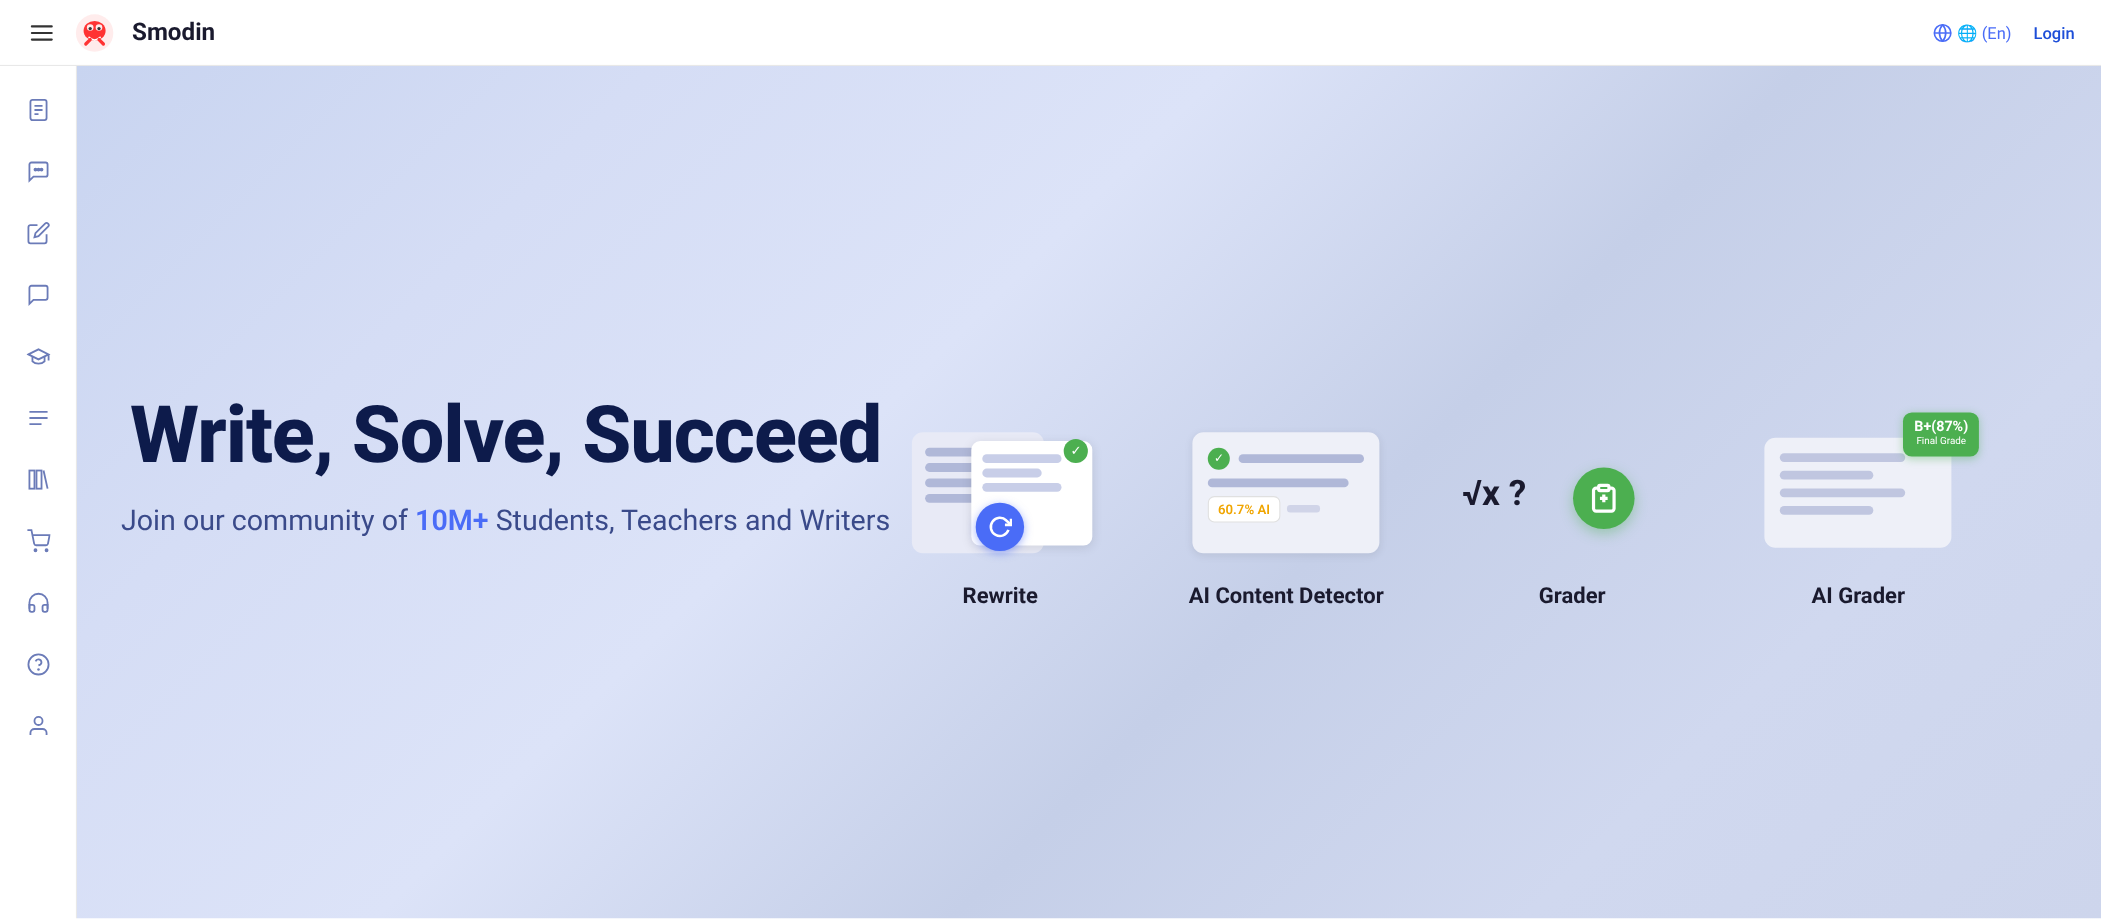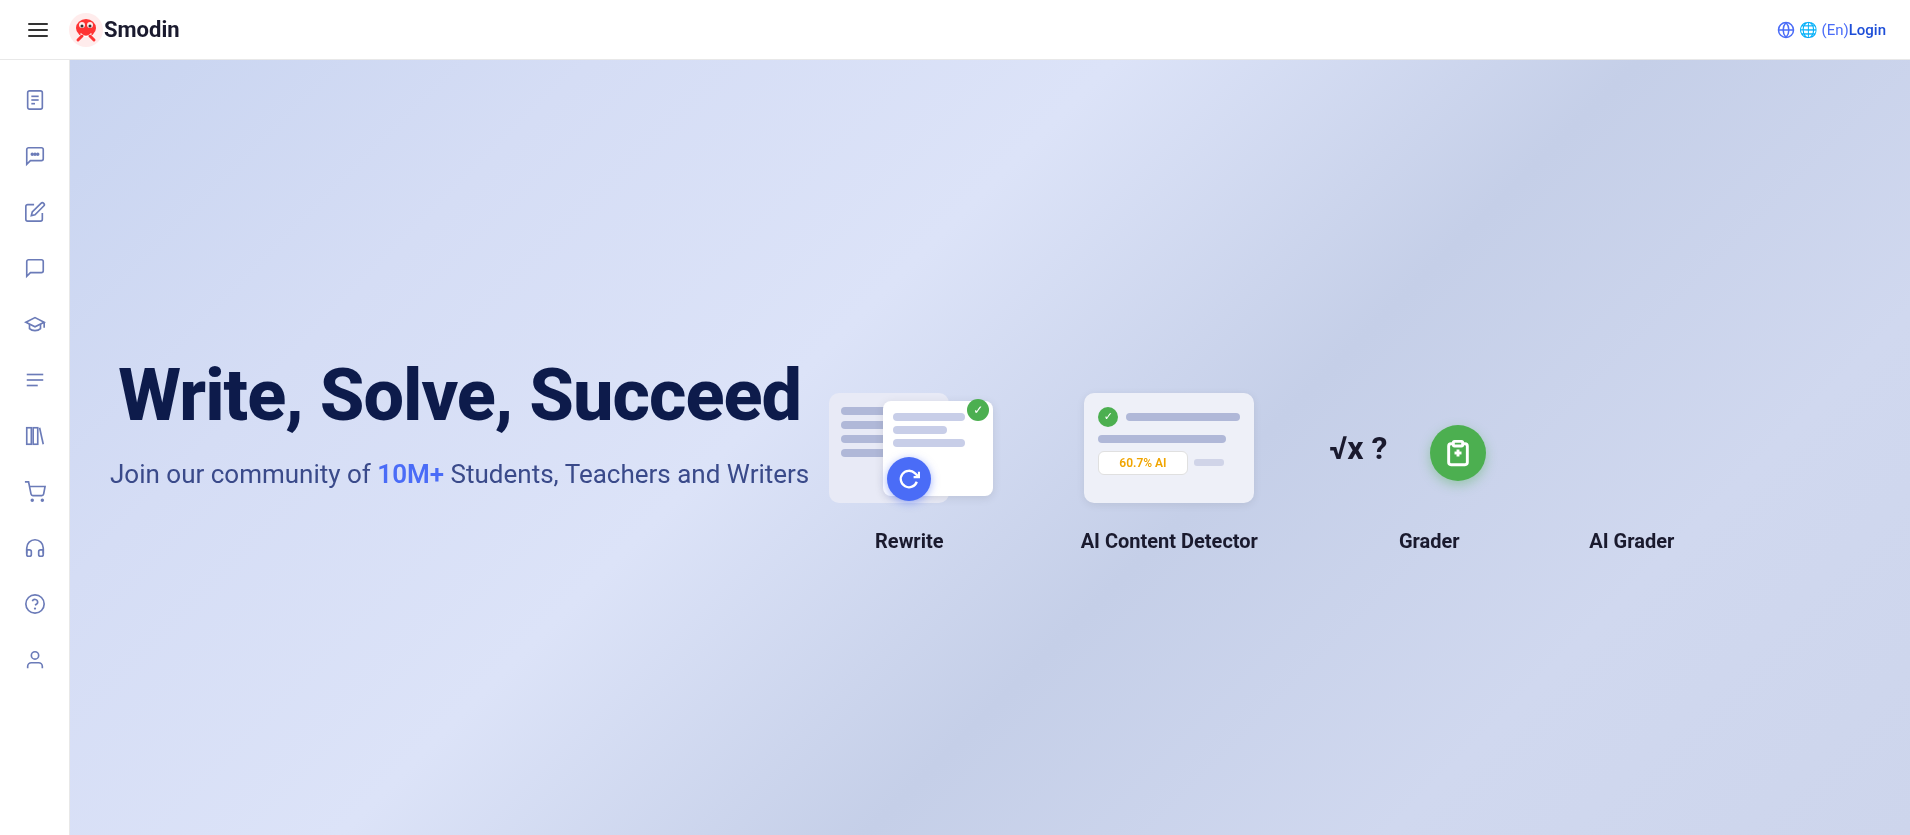--- a/index.html
+++ b/index.html
@@ -7,24 +7,24 @@
 
     
     .header {
       display: flex; align-items: center; justify-content: space-between;
       padding: 0 24px; height: 60px; background: #fff;
       border-bottom: 1px solid #e8e8e8; position: relative; z-index: 10;
     }
     .header-left { display: flex; align-items: center; gap: 16px; }
     .hamburger { display: flex; flex-direction: column; gap: 4px; cursor: pointer; padding: 4px; }
     .hamburger span { display: block; width: 20px; height: 2px; background: #333; border-radius: 2px; }
-    .logo-area { display: flex; align-items: center; gap: 0; }
+    .logo-area { display: flex; align-items: center; gap: 16px; }
     .logo-icon { width: 36px; height: 36px; }
     .logo-text { font-size: 22px; font-weight: 700; color: #1a1a2e; }
-    .header-right { display: flex; align-items: center; }
+    .header-right { display: flex; align-items: center; gap: 20px; }
     .lang-btn { display: flex; align-items: center; gap: 4px; color: #4a6cf7; font-size: 15px; cursor: pointer; text-decoration: none; }
     .login-btn { color: #1d4ed8; font-size: 15px; font-weight: 500; cursor: pointer; text-decoration: none; }
 
     
     .layout { display: flex; height: calc(835px - 60px); }
 
     
     .sidebar {
       width: 70px; background: #fff; border-right: 1px solid #e8e8e8;
       display: flex; flex-direction: column; align-items: center;
@@ -112,21 +112,21 @@
       width: 170px; height: 110px; background: #eef0f8; border-radius: 10px;
       padding: 14px; display: flex; flex-direction: column; gap: 8px;
       box-shadow: 0 2px 8px rgba(0,0,0,0.08);
     }
     .detector-top { display: flex; align-items: center; gap: 8px; }
     .detector-check { width: 20px; height: 20px; background: #4caf50; border-radius: 50%; display: flex; align-items: center; justify-content: center; color: #fff; font-size: 11px; flex-shrink: 0; }
     .detector-line-long { flex: 1; height: 8px; background: #b0b8d8; border-radius: 4px; }
     .detector-line2 { height: 8px; background: #b0b8d8; border-radius: 4px; width: 90%; }
     .ai-badge {
       background: #fff; border: 1px solid #e0e0e0; border-radius: 6px;
-      padding: 4px 20px; font-size: 12px; font-weight: 600; color: #f0a500;
+      padding: 4px 8px; font-size: 12px; font-weight: 600; color: #f0a500;
       display: inline-flex; align-items: center; gap: 4px;
     }
     .ai-bar { display: flex; align-items: center; gap: 6px; }
     .ai-bar-end { height: 7px; background: #d0d4e8; border-radius: 3px; width: 30px; }
 
     
     .solve-illus { position: relative; text-align: center; }
     .math-text { font-size: 32px; font-weight: 700; color: #1a1a2e; display: flex; align-items: center; gap: 8px; }
     .solve-check {
       width: 56px; height: 56px; background: #4caf50; border-radius: 50%;
@@ -345,18 +345,30 @@
                 <rect x="8" y="2" width="8" height="4" rx="1"></rect>
                 <line x1="9" y1="12" x2="15" y2="12"></line>
                 <line x1="12" y1="9" x2="12" y2="15"></line>
               </svg>
           </div>
         </div>
         <span class="feature-label">Grader</span>
       </div>
 
       <div class="feature-card">
+        <div class="feature-illustration grader-illus">
+          <div class="grader-card">
+            <div class="grader-line w80"></div>
+            <div class="grader-line w60"></div>
+            <div class="grader-line w80"></div>
+            <div class="grader-line w60"></div>
+          </div>
+          <div class="grade-badge">
+            <div>B+(87%)</div>
+            <div class="grade-sub">Final Grade</div>
+          </div>
+        </div>
         <span class="feature-label">AI Grader</span>
       </div>
 
     </div>
   </main>
 </div>
 
 </body></html>

